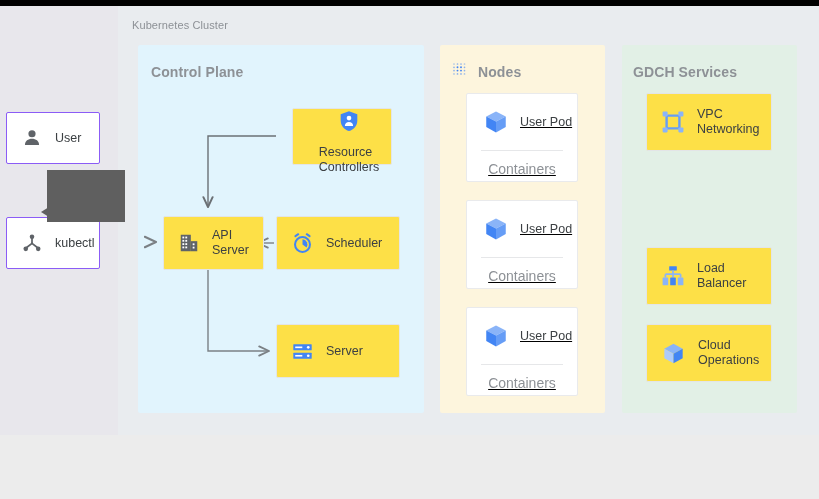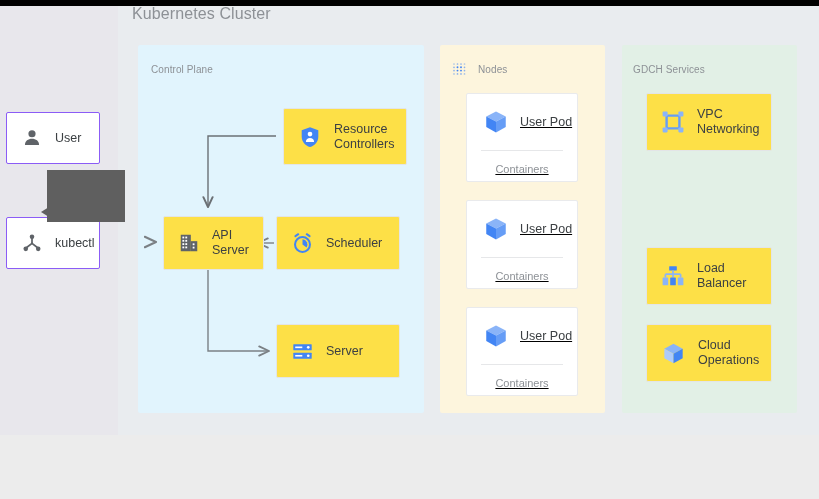--- a/index.html
+++ b/index.html
@@ -37,37 +37,38 @@
 
   
   .cluster {
     position: absolute;
     left: 118px; top: 6px;
     width: 701px; height: 429px;
     background: #e9ecef;
   }
   .cluster-title {
     position: absolute;
-    left: 132px; top: 5px;
-    font-size: 16px;
+    left: 132px; top: 19px;
+    font-size: 11px;
     color: #8d9196;
     letter-spacing: .1px;
   }
 
   
   .panel {
     position: absolute;
     border-radius: 2px;
   }
   .panel-title {
     position: absolute;
-    font-size: 10px;
+    font-size: 14px;
     color: #8d9196;
     letter-spacing: .1px;
     white-space: nowrap;
+    font-weight: bold;
   }
   .panel-control  { left: 138px; top: 45px; width: 286px; height: 368px; background: #e1f4fd; }
   .panel-nodes    { left: 440px; top: 45px; width: 165px; height: 368px; background: #fdf5dd; }
   .panel-gdch     { left: 622px; top: 45px; width: 175px; height: 368px; background: #e2f0e6; }
 
   
   .card {
     position: absolute;
     background: #fde047;
     border: 1px solid #e3e5e7;
@@ -115,21 +116,21 @@
   .pod-divider {
     height: 1px;
     background: #e6e7e9;
     margin: 0 14px;
   }
   .pod-foot {
     height: 35px;
     display: flex;
     align-items: center;
     justify-content: center;
-    font-size: 11px;
+    font-size: 14px;
     color: #8d9196;
   }
 
   
   .tooltip-box {
     position: absolute;
     left: 47px; top: 170px;
     width: 78px; height: 52px;
     background: #5f5f5f;
   }
@@ -226,21 +227,21 @@
       <circle cx="12" cy="5.2" r="2.5" fill="#5f6368"></circle>
       <circle cx="5.2" cy="18.4" r="2.5" fill="#5f6368"></circle>
       <circle cx="18.8" cy="18.4" r="2.5" fill="#5f6368"></circle>
     </svg>
     <span class="card-label">kubectl</span>
   </div>
 
   <div class="tooltip-box"></div>
   <div class="tooltip-tail"></div>
 
-  <div class="card" style="left:283px; top:108px; width:124px; height:57px;">
+  <div class="card" style="left:292px; top:108px; width:100px; height:57px;flex-direction:column;">
     <svg class="ico" width="24" height="24" viewBox="0 0 24 24">
       <path d="M12,2.2 L20.3,5.3 L20.3,11.4 C20.3,16.6 16.8,20.6 12,21.9
                C7.2,20.6 3.7,16.6 3.7,11.4 L3.7,5.3 Z" fill="#4285f4"></path>
       <circle cx="12" cy="9.1" r="2.35" fill="#ffffff"></circle>
       <path d="M7.9,16.9 C7.9,14.3 9.7,13 12,13 C14.3,13 16.1,14.3 16.1,16.9 Z" fill="#ffffff"></path>
     </svg>
     <span class="card-label">Resource
 Controllers</span>
   </div>
 

